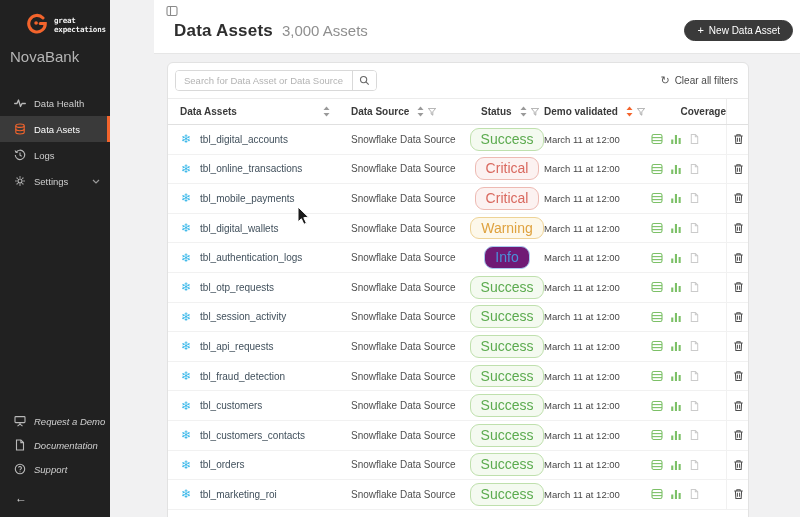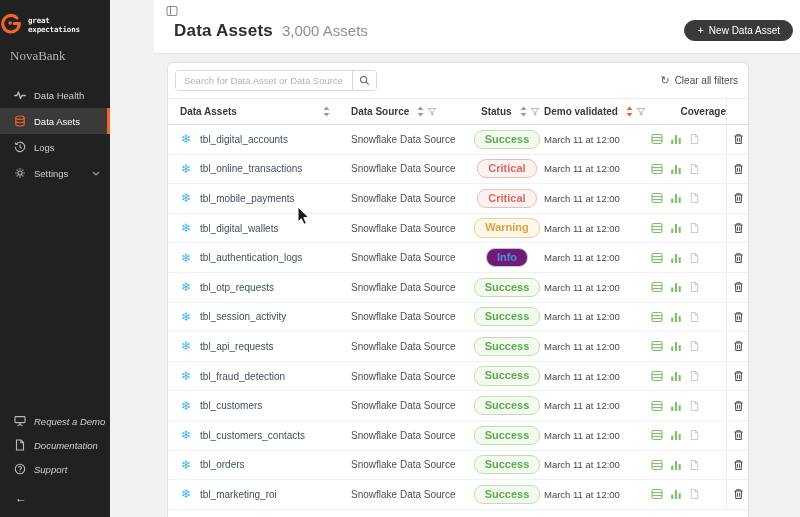--- a/index.html
+++ b/index.html
@@ -1,24 +1,24 @@
 <!DOCTYPE html>
 <html><head>
 <meta charset="utf-8">
 <style>
   * { margin:0; padding:0; box-sizing:border-box; }
   html,body { width:800px; height:517px; overflow:hidden; font-family:"Liberation Sans", sans-serif; background:#f1f1f2; }
   .app { position:relative; width:800px; height:517px; display:flex; }
 
   
   .sidebar { position:relative; width:110px; height:517px; background:#212121; color:#cfcfcf; flex:0 0 110px; }
-  .brand { display:flex; align-items:center; gap:6px; padding:12px 10px 0 0; }
+  .brand { display:flex; align-items:center; gap:6px; padding:12px 10px 0 26px; }
   .brand-text { font-family:"DejaVu Sans Mono", monospace; font-weight:bold; font-size:7.5px; line-height:1.25; color:#f2f2f2; letter-spacing:-0.2px; }
-  .org { padding:10px 10px 0 10px; font-size:13px; color:#b5b5b5;font-family:Liberation Serif, serif; }
-  .nav { margin-top:18px; }
+  .org { padding:10px 10px 0 10px; font-size:15px; color:#b5b5b5; }
+  .nav { margin-top:25px; }
   .nav-item { position:relative; display:flex; align-items:center; gap:8px; height:26px; padding-left:14px; font-size:9.5px; color:#cfcfcf; cursor:default; }
   .nav-item .icon { display:flex; width:12px; height:12px; color:#b9b9b9; }
   .nav-item.active { background:#3a3a3a; color:#fff; }
   .nav-item.active::after { content:""; position:absolute; right:0; top:0; width:3px; height:100%; background:#f3642c; }
   .nav-item.active .icon { color:#f3642c; }
   .nav-item .chev { position:absolute; right:10px; display:flex; color:#9a9a9a; }
   .side-footer { position:absolute; left:0; bottom:12px; width:100%; }
   .side-footer .nav-item { height:24px;font-style:italic; }
   .collapse { display:flex; align-items:center; padding:10px 0 0 15px; color:#d6d6d6; font-size:12px; }
 
@@ -57,21 +57,21 @@
   .hicons { display:flex; align-items:center; gap:4px; }
   .sort-icon { color:#9a9a9a; display:flex; }
   .sort-icon.active-sort { color:#f3642c; }
   .filter-icon { color:#9a9a9a; display:flex; }
 
   .row { height:29.6px; border-bottom:1px solid #f1f1f1; font-size:10px; color:#4a4a4a; }
   .cell-name { display:flex; align-items:center; gap:9px; padding-left:13px; color:#41505c; }
   .snowflake { color:#35b6e9; font-size:12px; line-height:1; }
   .cell-source { padding-left:5px; color:#4f4f4f; }
   .cell-status { display:flex; justify-content:center; }
-  .badge { display:inline-block; padding:2px 10px; border-radius:9px; font-size:11px; line-height:1.2; border:1px solid; white-space:nowrap;font-weight:bold; }
+  .badge { display:inline-block; padding:2px 10px; border-radius:9px; font-size:14px; line-height:1.2; border:1px solid; white-space:nowrap; }
   .badge.success { color:#5cab4f; background:#f4faf0; border-color:#bfe0ad; }
   .badge.critical { color:#d9695f; background:#fcf2f1; border-color:#eebab3; }
   .badge.warning { color:#dfa23f; background:#fdf8ea; border-color:#eed396; }
   .badge.info { color:#4a90d9; background:#701a75; border-color:#a9cdf0; }
   .cell-date { padding-left:6px; font-size:9.5px; color:#474747; }
   .cell-coverage { display:flex; align-items:center; gap:7px; padding-left:6px; }
   .cov-icon { display:flex; }
   .cell-actions { display:flex; align-items:center; justify-content:center; border-left:1px solid #f1f1f1; height:100%; }
   .trash { color:#4d4d4d; display:flex; cursor:pointer; }
 

